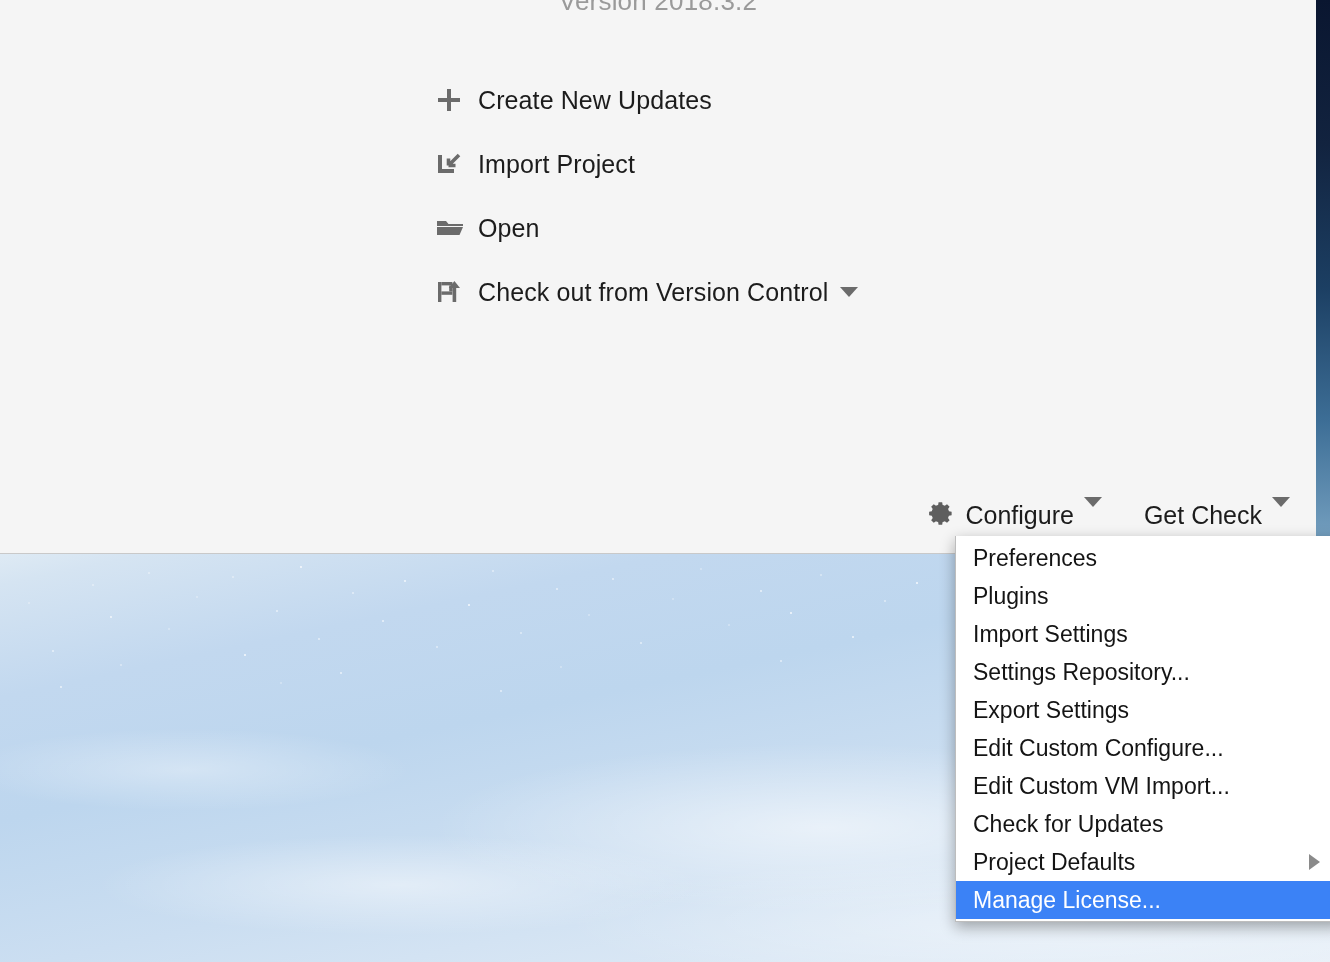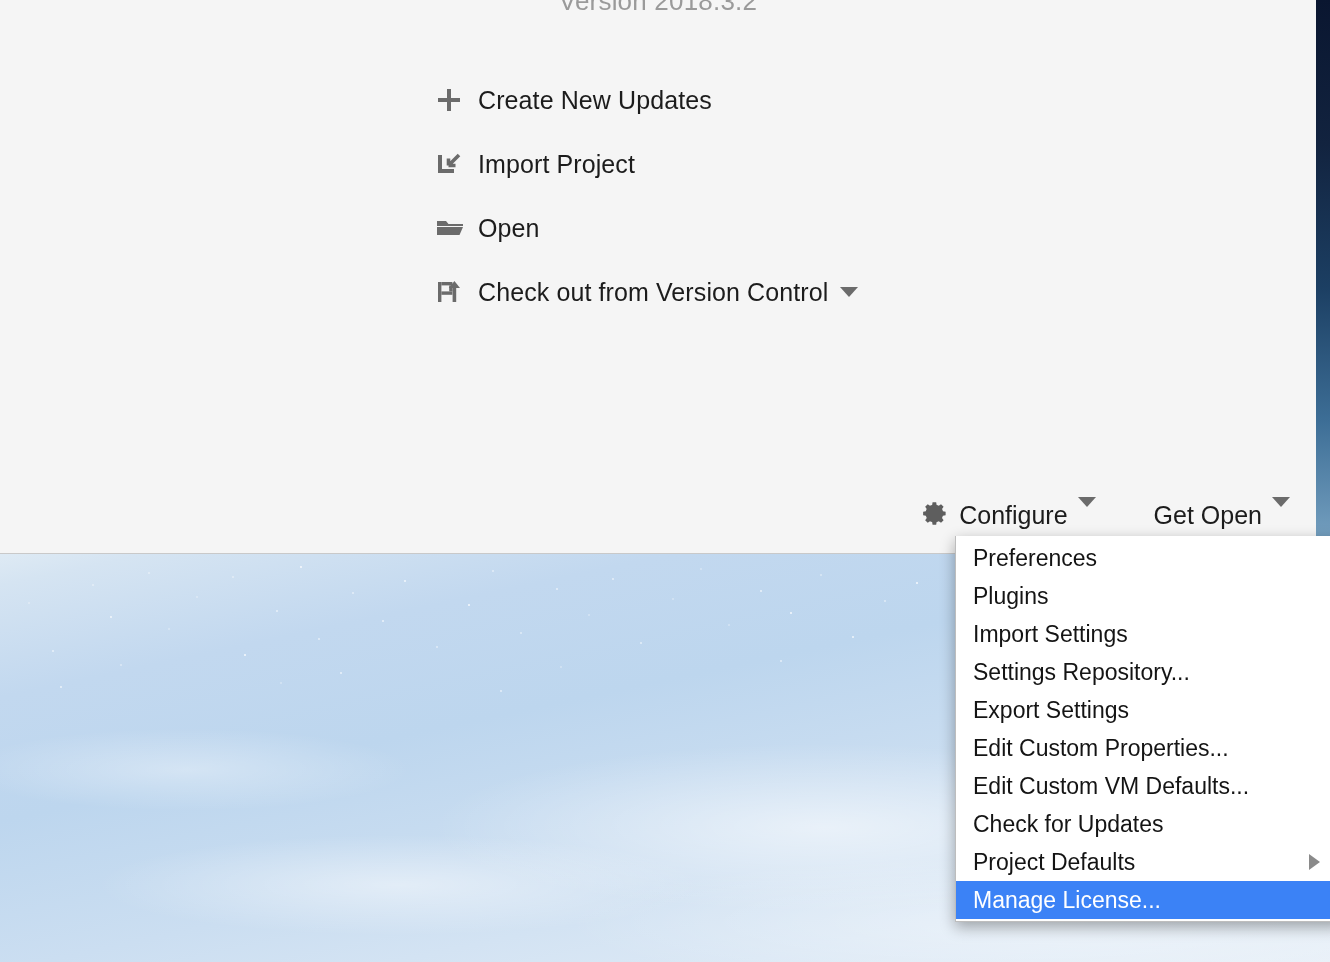--- a/index.html
+++ b/index.html
@@ -127,21 +127,21 @@
     border-top: 10px solid #6b6b6b;
   }
 
   
   #bottom-bar {
     position: absolute;
     right: 24px;
     top: 498px;
     display: flex;
     align-items: center;
-    gap: 54px;
+    gap: 38px;
   }
   .bar-btn {
     display: flex;
     align-items: center;
     gap: 10px;
     cursor: default;
     padding: 2px 2px;
   }
   .bar-btn .txt {
     font-size: 25px;
@@ -302,21 +302,21 @@
           <svg width="27" height="27" viewBox="0 0 24 24" aria-hidden="true">
             <path fill="#5e5e5e" d="M12 8.2a3.8 3.8 0 100 7.6 3.8 3.8 0 000-7.6zm0 5.9a2.1 2.1 0 110-4.2 2.1 2.1 0 010 4.2z"></path>
             <path fill="#5e5e5e" d="M21 13.6v-3.2l-2.4-.4a6.9 6.9 0 00-.8-1.9l1.4-2-2.3-2.3-2 1.4a6.9 6.9 0 00-1.9-.8L12.6 2H9.4l-.4 2.4a6.9 6.9 0 00-1.9.8l-2-1.4L2.8 6.1l1.4 2a6.9 6.9 0 00-.8 1.9L1 10.4v3.2l2.4.4c.2.7.5 1.3.8 1.9l-1.4 2 2.3 2.3 2-1.4c.6.3 1.2.6 1.9.8l.4 2.4h3.2l.4-2.4c.7-.2 1.3-.5 1.9-.8l2 1.4 2.3-2.3-1.4-2c.3-.6.6-1.2.8-1.9l2.4-.4z"></path>
           </svg>
         </span>
         <span class="txt">Configure</span>
         <span class="caret"><span class="tri-down"></span></span>
       </div>
 
       <div class="bar-btn">
-        <span class="txt">Get Open</span>
+        <span class="txt">Get Check</span>
         <span class="caret"><span class="tri-down"></span></span>
       </div>
 
     </div>
 
   </div>
 
   <div id="configure-menu">
 
     <div class="menu-item">
@@ -333,25 +333,25 @@
 
     <div class="menu-item">
       <span>Settings Repository...</span>
     </div>
 
     <div class="menu-item">
       <span>Export Settings</span>
     </div>
 
     <div class="menu-item">
-      <span>Edit Custom Properties...</span>
-    </div>
-
-    <div class="menu-item">
-      <span>Edit Custom VM Defaults...</span>
+      <span>Edit Custom Configure...</span>
+    </div>
+
+    <div class="menu-item">
+      <span>Edit Custom VM Import...</span>
     </div>
 
     <div class="menu-item">
       <span>Check for Updates</span>
     </div>
 
     <div class="menu-item">
       <span>Project Defaults</span>
       <span class="sub-arrow"></span>
     </div>

